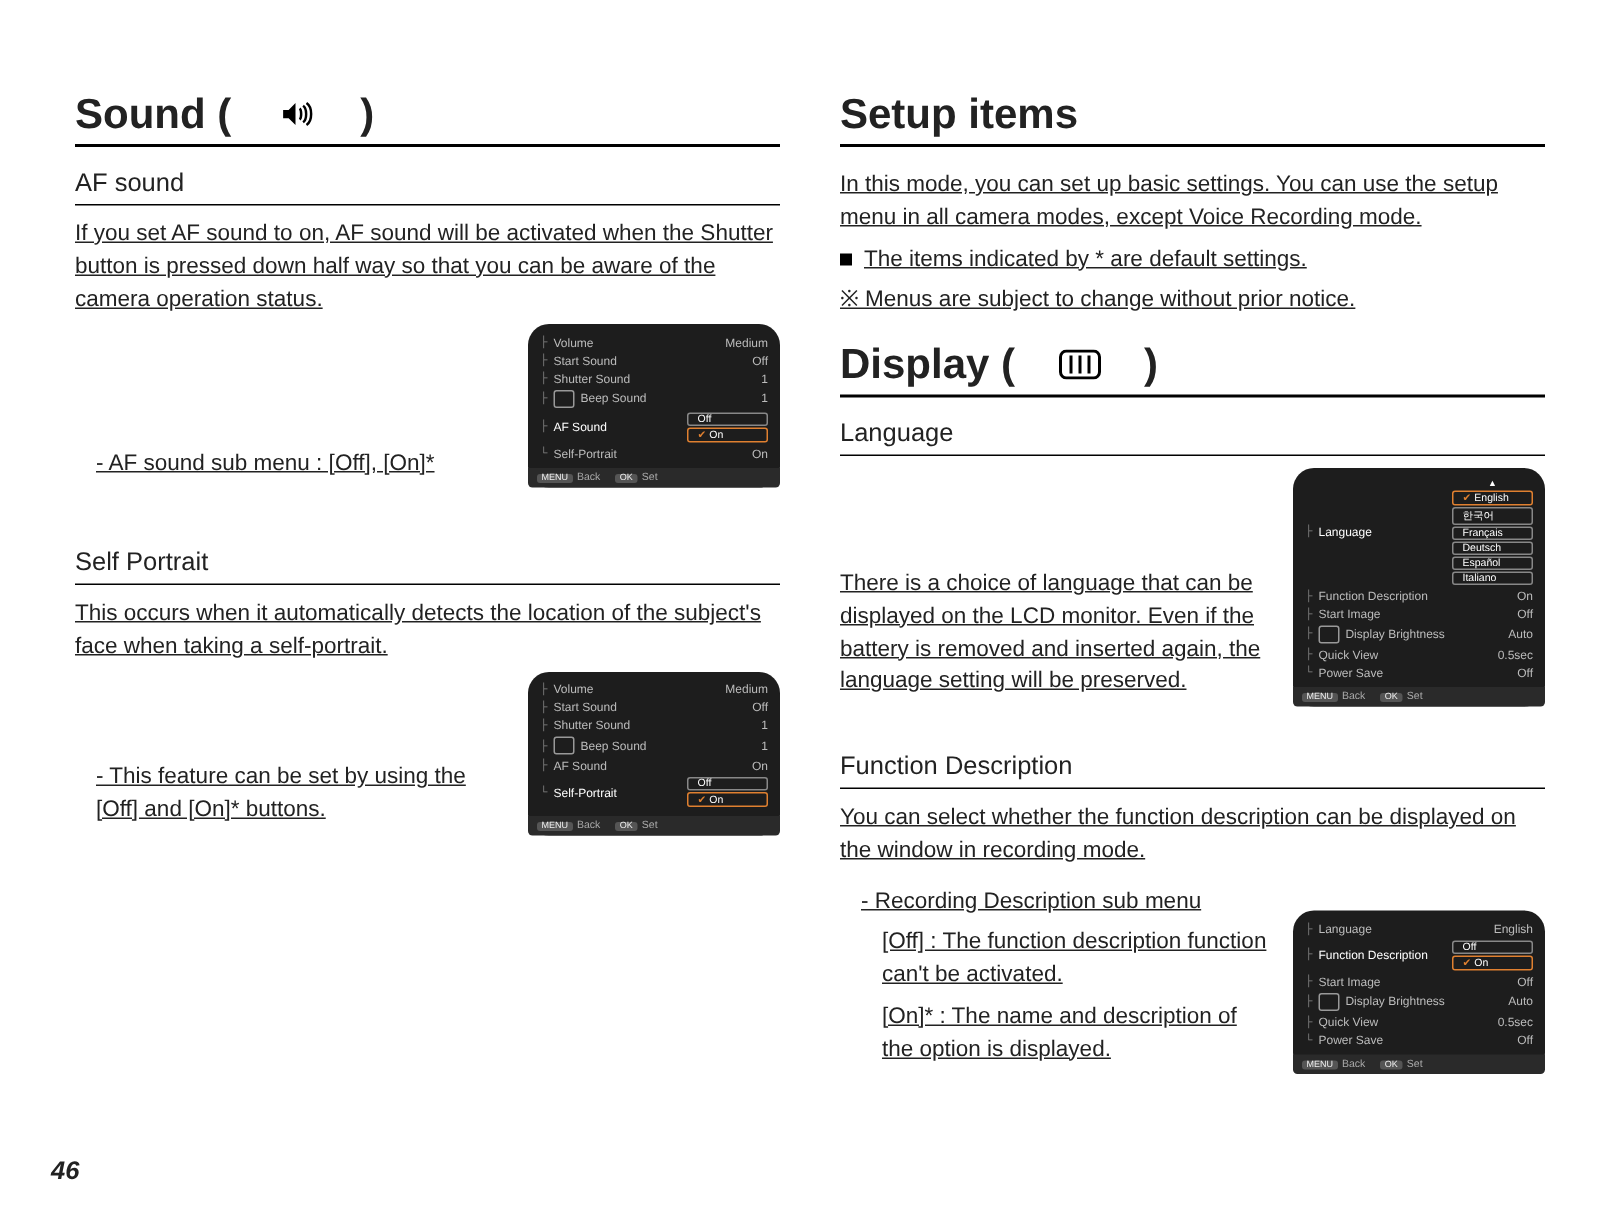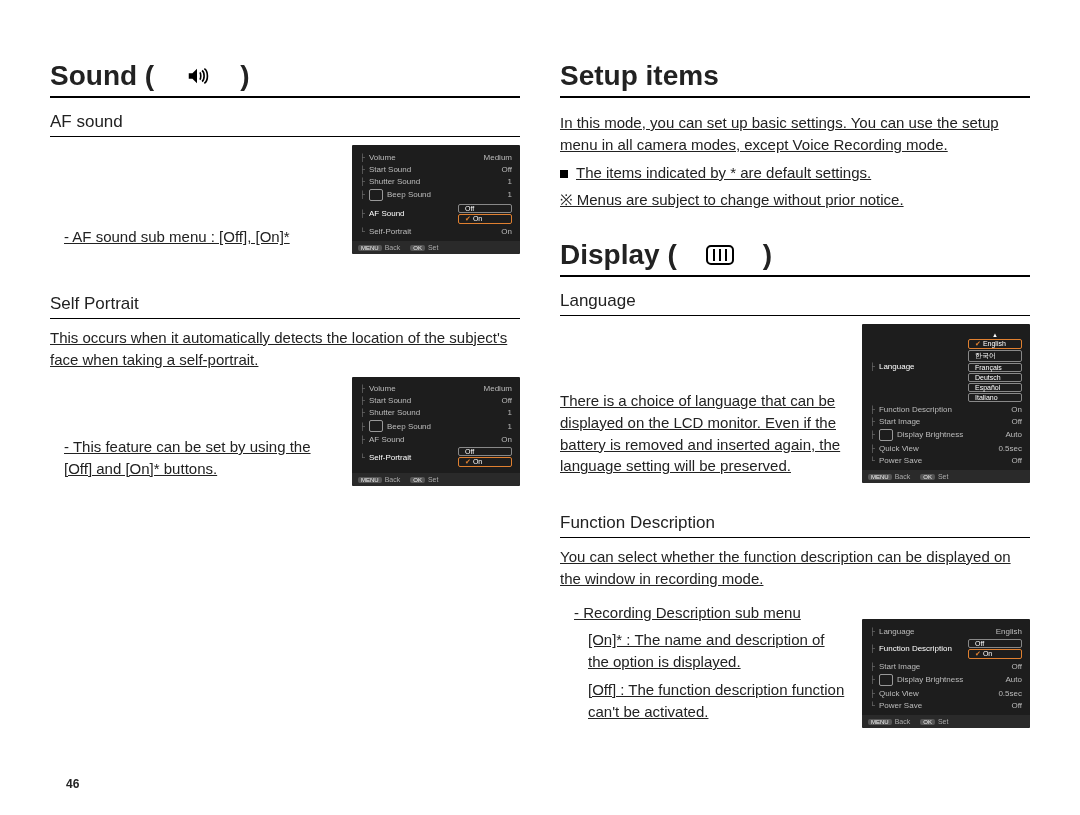--- a/index.html
+++ b/index.html
@@ -49,21 +49,21 @@
     display: flex;
     gap: 14px;
     align-items: flex-end;
   }
   .row2 .txt { flex: 1; }
   .menu-shot {
     background: #1d1d1d;
     color: #bcbcbc;
     font-size: 8px;
     width: 168px;
-    border-radius: 1px;
+    border-radius: 14px;
     padding: 6px 6px 0 6px;
     box-sizing: border-box;
     flex-shrink: 0;
   }
   .menu-shot .item {
     display: flex;
     justify-content: space-between;
     align-items: center;
     padding: 1.5px 2px;
     position: relative;
@@ -102,23 +102,24 @@
     display:inline-block;
     width:8px;height:8px;
     background:#000;
     margin-right:8px;
     vertical-align:middle;
   }
   .ref-mark { font-family: Arial; }
   .pagenum {
     position:absolute;
     bottom: 24px;
-    left: 66px;
-    font-size: 12px;
+    left: 34px;
+    font-size: 17px;
     font-weight:bold;
+    font-style:italic;
   }
   .page { position:relative; }
   .submenu-col {
     width: 54px;
     display: flex;
     flex-direction: column;
     gap: 1px;
   }
   .submenu-col .box { width:auto; text-align:left;}
   .display-icon-svg { width:28px; height:20px; }
@@ -142,20 +143,21 @@
       <span class="icon-shell">
         <svg class="sound-icon-svg" viewBox="0 0 24 24">
             <path fill="#000" d="M3 9v6h4l5 5V4L7 9H3z"></path>
             <path fill="none" stroke="#000" stroke-width="1.8" d="M15 8c1.5 1 1.5 7 0 8M17.5 6c3 2 3 10 0 12M20 4c4.5 3 4.5 13 0 16"></path>
           </svg>
       </span>
       <span>)</span>
     </div>
 
     <div class="section-sub">AF sound</div>
+    <p>If you set AF sound to on, AF sound will be activated when the Shutter button is pressed down half way so that you can be aware of the camera operation status.</p>
 
     <div class="row2">
       <div class="txt indent">
         <p>- AF sound sub menu : [Off], [On]*</p>
       </div>
       <div class="menu-shot" id="menu-af">
           <div>
             <div class="item">
               <span class="lft">
                 <span class="bullet">├</span>
@@ -275,21 +277,21 @@
 
   </div>
 
   <div class="col">
 
     <div class="section-title">Setup items</div>
     <p>In this mode, you can set up basic settings. You can use the setup menu in all camera modes, except Voice Recording mode.</p>
     <p><span class="square-bullet"></span><span>The items indicated by * are default settings.</span></p>
     <p class="ref-mark">※ Menus are subject to change without prior notice.</p>
 
-    <div class="section-title" style="margin-top:28px">
+    <div class="section-title" style="margin-top:16px">
       <span>Display (</span>
       <span class="icon-shell">
         <svg class="display-icon-svg" viewBox="0 0 28 20">
             <rect x="1" y="1" width="26" height="18" rx="4" fill="none" stroke="#000" stroke-width="2"></rect>
             <rect x="7" y="4" width="2" height="12" fill="#000"></rect>
             <rect x="13" y="4" width="2" height="12" fill="#000"></rect>
             <rect x="19" y="4" width="2" height="12" fill="#000"></rect>
           </svg>
       </span>
       <span>)</span>
@@ -360,22 +362,22 @@
           </div>
         </div>
     </div>
 
     <div class="section-sub" style="margin-top:30px">Function Description</div>
     <p>You can select whether the function description can be displayed on the window in recording mode.</p>
 
     <div class="row2">
       <div class="txt indent">
         <p>- Recording Description sub menu</p>
+        <p style="padding-left:14px">[Off] : The function description function can't be activated.</p>
         <p style="padding-left:14px">[On]* : The name and description of the option is displayed.</p>
-        <p style="padding-left:14px">[Off] : The function description function can't be activated.</p>
       </div>
       <div class="menu-shot" id="menu-fd">
           <div>
             <div class="item">
               <span class="lft">
                 <span class="bullet">├</span>
                 <span>Language</span>
               </span>
               <span>English</span>
             </div>

